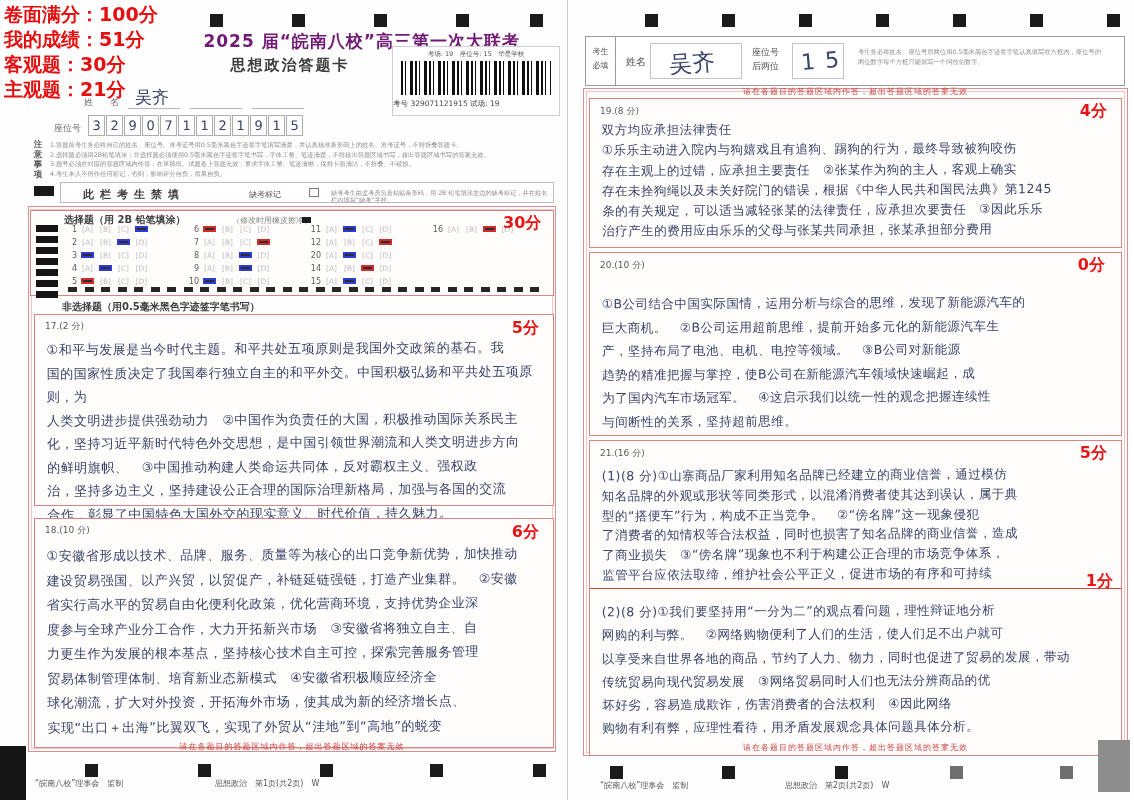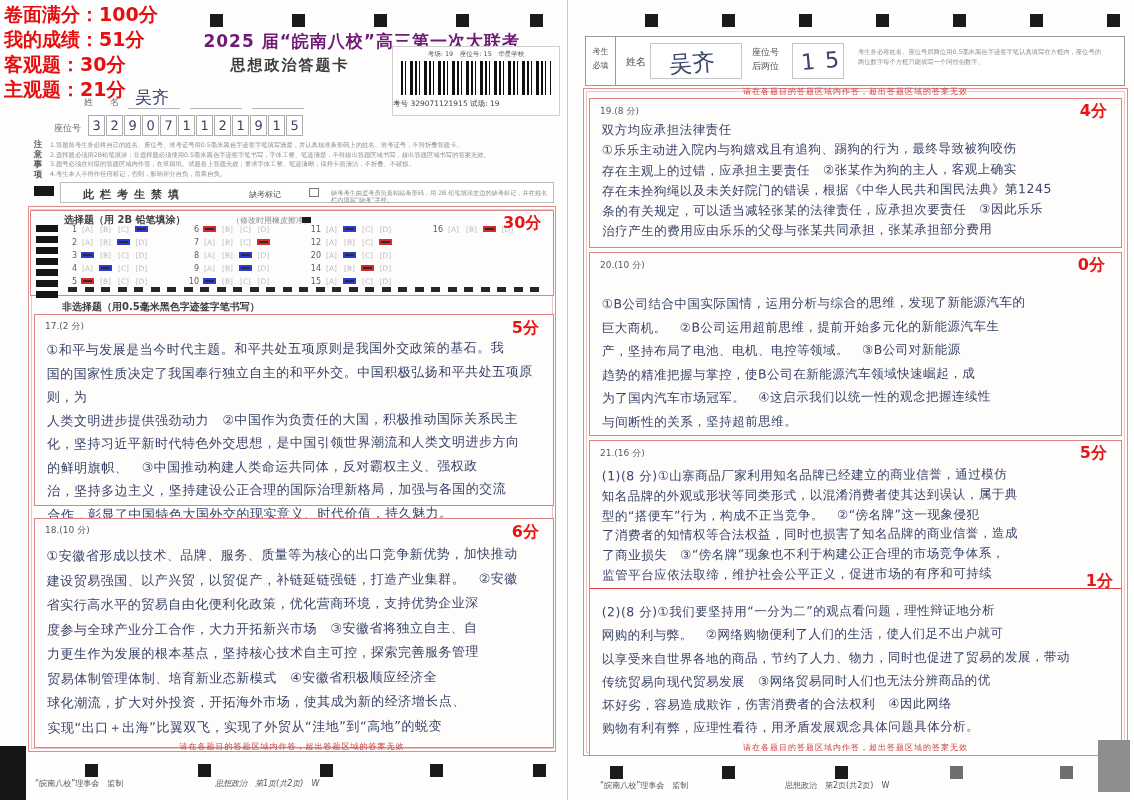--- a/index.html
+++ b/index.html
@@ -337,21 +337,21 @@
 
     <div id="p1-bottom-squares">
         <div class="sq" style="left: 85px; top: 764px;"></div>
         <div class="sq" style="left: 198px; top: 764px;"></div>
         <div class="sq" style="left: 320px; top: 764px;"></div>
         <div class="sq" style="left: 430px; top: 764px;"></div>
         <div class="sq" style="left: 533px; top: 764px;"></div>
       </div>
     <div class="bigblock" style="left:0;top:746px;width:26px;height:54px;"></div>
     <div class="abs" style="left:35px;top:778px;font-size:8px;color:#555;">“皖南八校”理事会　监制</div>
-    <div class="abs" style="left:215px;top:778px;font-size:8px;color:#555;font-style:italic;">思想政治　第1页(共2页)　W</div>
+    <div class="abs" style="left:215px;top:778px;font-size:8px;color:#555;">思想政治　第1页(共2页)　W</div>
   </div>
 
   <div>
     <div id="p2-top-squares">
         <div class="sq" style="left: 645px; top: 14px;"></div>
         <div class="sq" style="left: 722px; top: 14px;"></div>
         <div class="sq" style="left: 799px; top: 14px;"></div>
         <div class="sq" style="left: 876px; top: 14px;"></div>
         <div class="sq" style="left: 953px; top: 14px;"></div>
         <div class="sq" style="left: 1030px; top: 14px;"></div>

